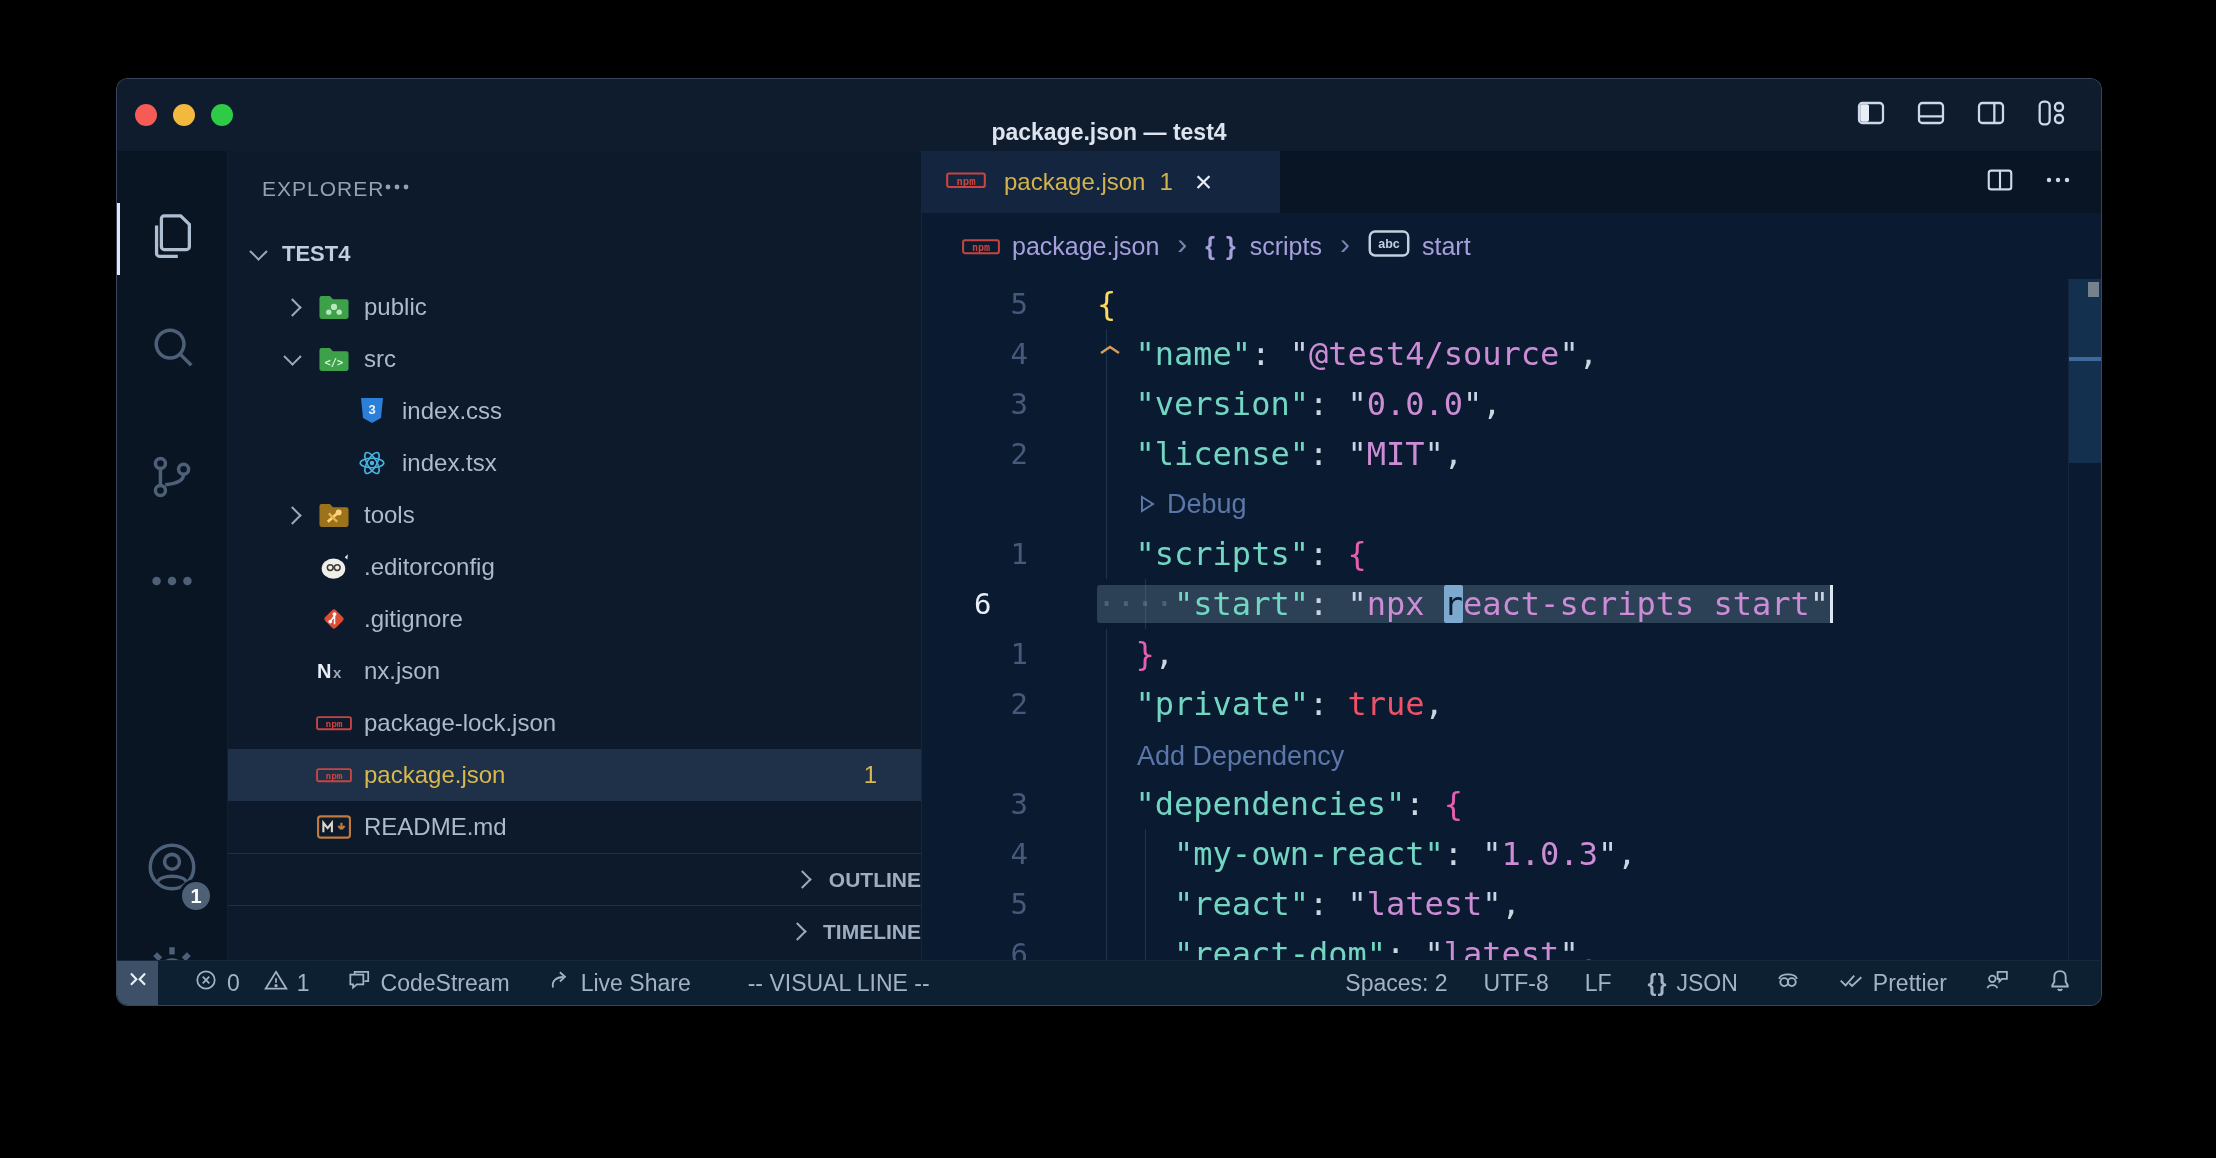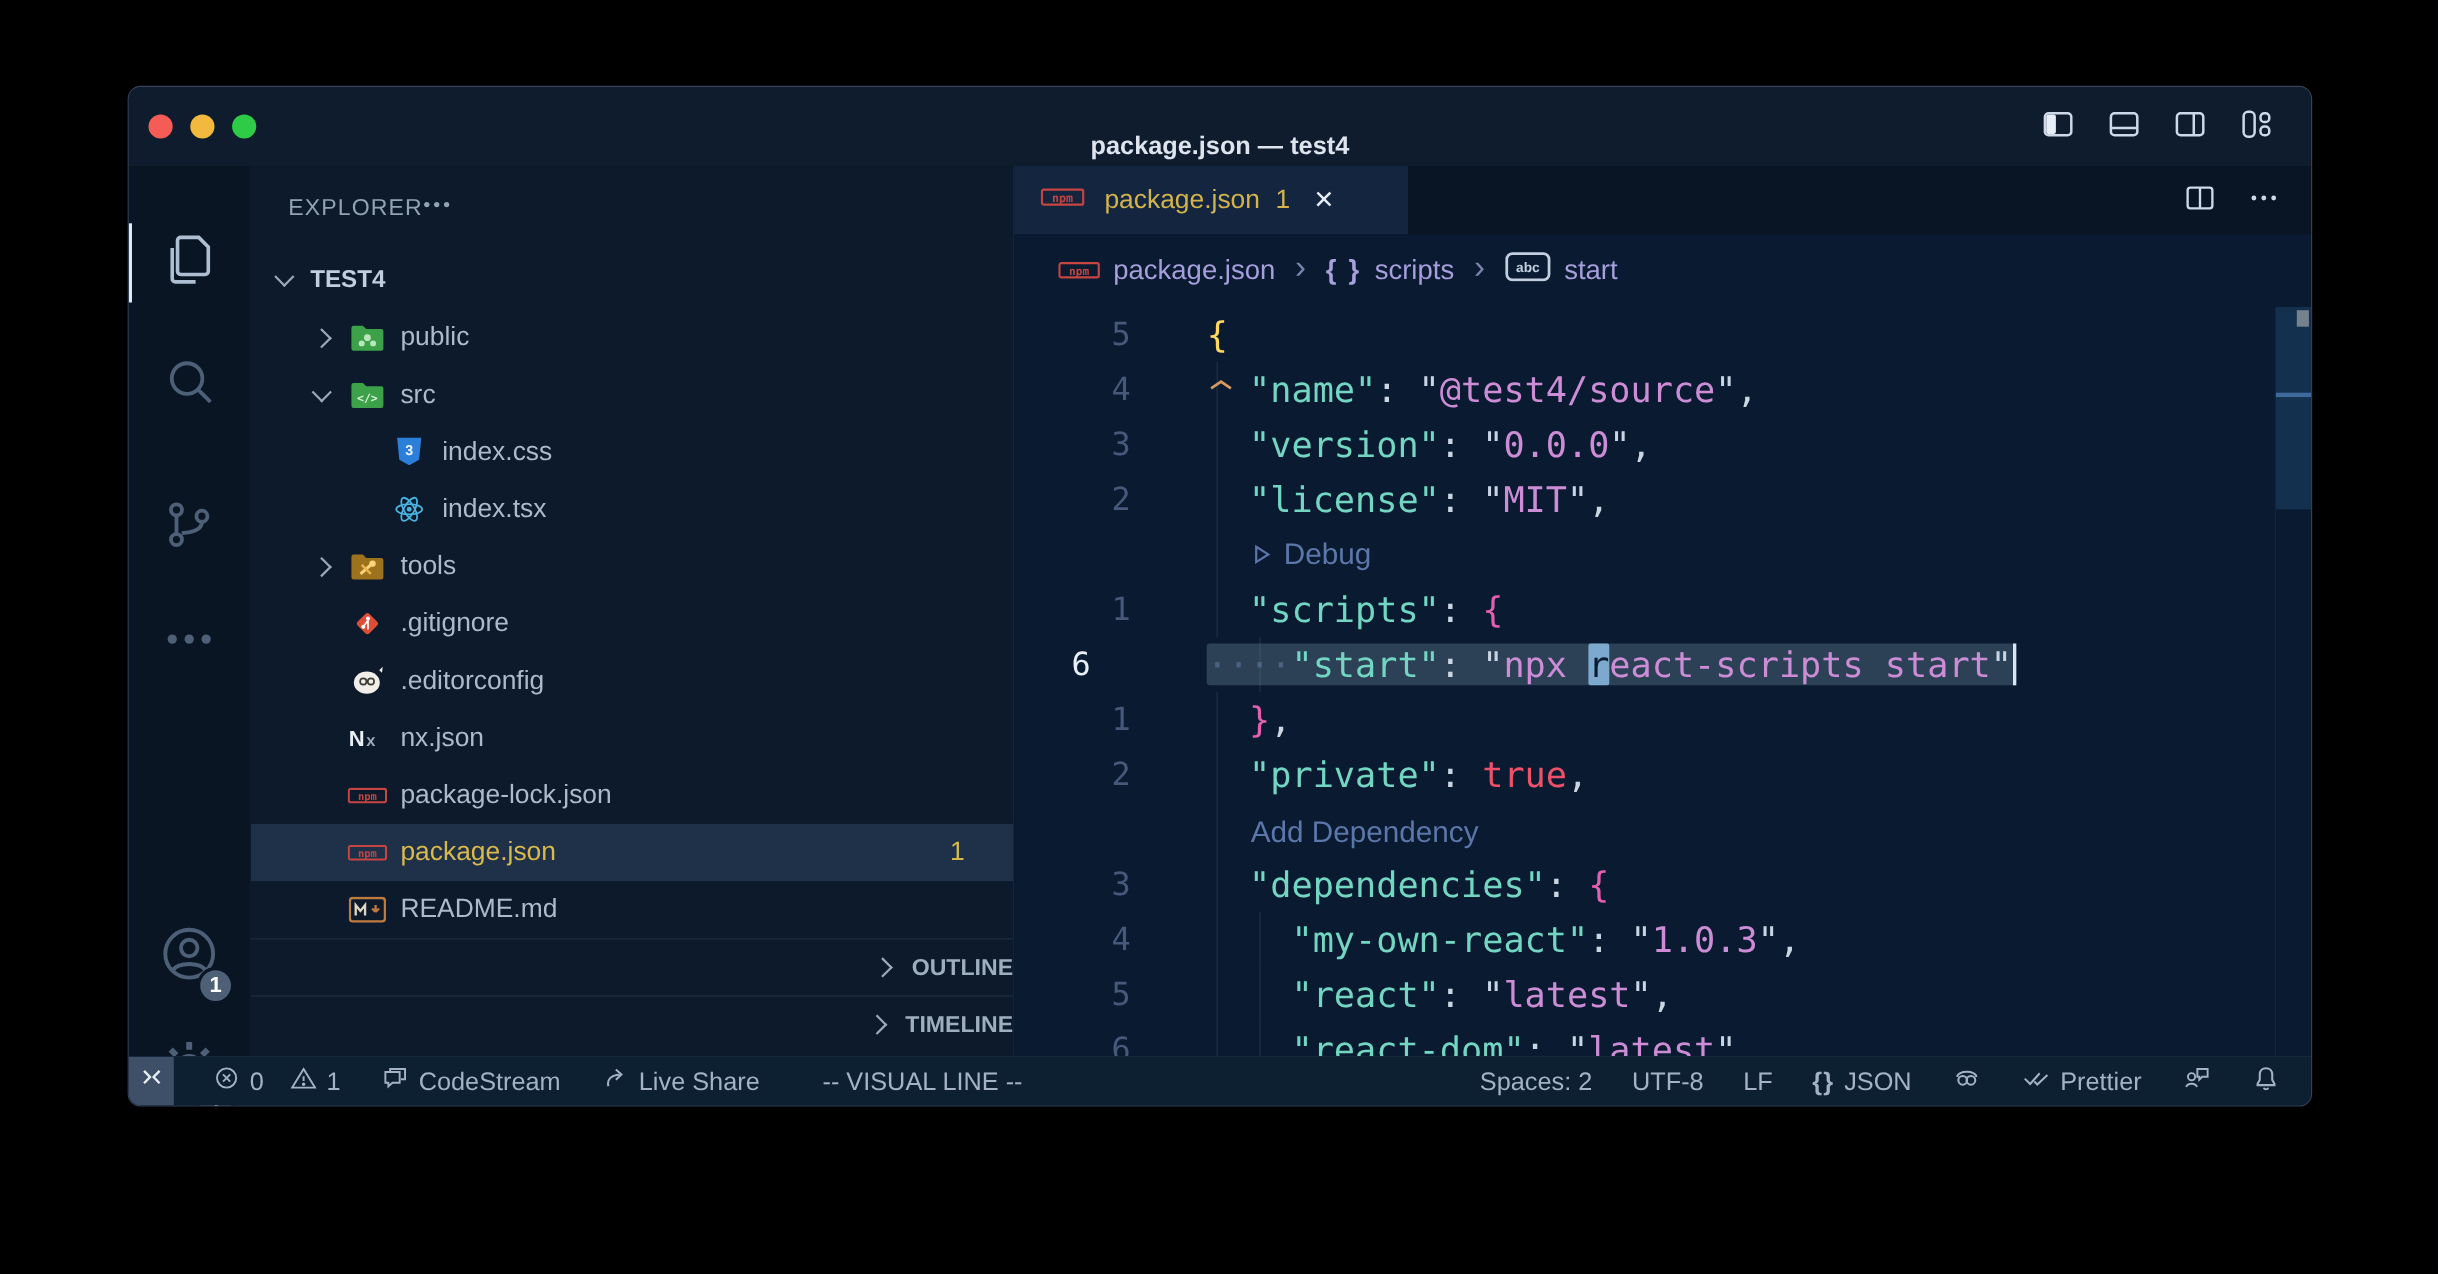--- a/index.html
+++ b/index.html
@@ -250,41 +250,41 @@
                 <path d="M9 19l9-8" stroke="#ffd37a" stroke-width="2.6"></path>
                 <circle cx="19.5" cy="10" r="2.8" fill="#ffd37a"></circle>
                 <path d="M10 11l8 8" stroke="#e8b54e" stroke-width="2.2"></path>
               </svg>
             </span>
             <span class="flabel">tools</span>
           </div>
           <div class="row" style="padding-left: 52px;">
             <span class="chev"></span>
             <span class="ficon">
-              <svg width="30" height="30" viewBox="0 0 28 28">
-                <rect x="7" y="7" width="14" height="14" rx="2.5" transform="rotate(45 14 14)" fill="#dd4c35"></rect>
-                <circle cx="14.5" cy="9.5" r="1.7" fill="#fff"></circle>
-                <circle cx="10.5" cy="16.5" r="1.7" fill="#fff"></circle>
-                <path d="M10.5 16.5L14.5 11M14.5 9.5V19" stroke="#fff" stroke-width="1.4" fill="none"></path>
-              </svg>
-            </span>
-            <span class="flabel">.gitignore</span>
-          </div>
-          <div class="row" style="padding-left: 52px;">
-            <span class="chev"></span>
-            <span class="ficon">
               <svg width="30" height="28" viewBox="0 0 28 26">
                 <path d="M24 4l3-3-0.6 5z" fill="#efeee8"></path>
                 <ellipse cx="13.5" cy="14.5" rx="11" ry="9.5" fill="#efeee8"></ellipse>
                 <circle cx="10.5" cy="13.5" r="2.7" fill="none" stroke="#3c3c34" stroke-width="1.4"></circle>
                 <circle cx="17" cy="13.5" r="2.7" fill="none" stroke="#3c3c34" stroke-width="1.4"></circle>
                 <path d="M13.2 13.5h1.2" stroke="#3c3c34" stroke-width="1.4"></path>
               </svg>
             </span>
             <span class="flabel">.editorconfig</span>
+          </div>
+          <div class="row" style="padding-left: 52px;">
+            <span class="chev"></span>
+            <span class="ficon">
+              <svg width="30" height="30" viewBox="0 0 28 28">
+                <rect x="7" y="7" width="14" height="14" rx="2.5" transform="rotate(45 14 14)" fill="#dd4c35"></rect>
+                <circle cx="14.5" cy="9.5" r="1.7" fill="#fff"></circle>
+                <circle cx="10.5" cy="16.5" r="1.7" fill="#fff"></circle>
+                <path d="M10.5 16.5L14.5 11M14.5 9.5V19" stroke="#fff" stroke-width="1.4" fill="none"></path>
+              </svg>
+            </span>
+            <span class="flabel">.gitignore</span>
           </div>
           <div class="row" style="padding-left: 52px;">
             <span class="chev"></span>
             <span class="ficon">
               <svg width="36" height="26" viewBox="0 0 36 26">
                 <text x="1" y="20" font-family="Liberation Sans,sans-serif" font-size="20" font-weight="bold" fill="#e9eef5">N</text>
                 <text x="17" y="20" font-family="Liberation Sans,sans-serif" font-size="15" font-weight="bold" fill="#9fabbd">x</text>
               </svg>
             </span>
             <span class="flabel">nx.json</span>

